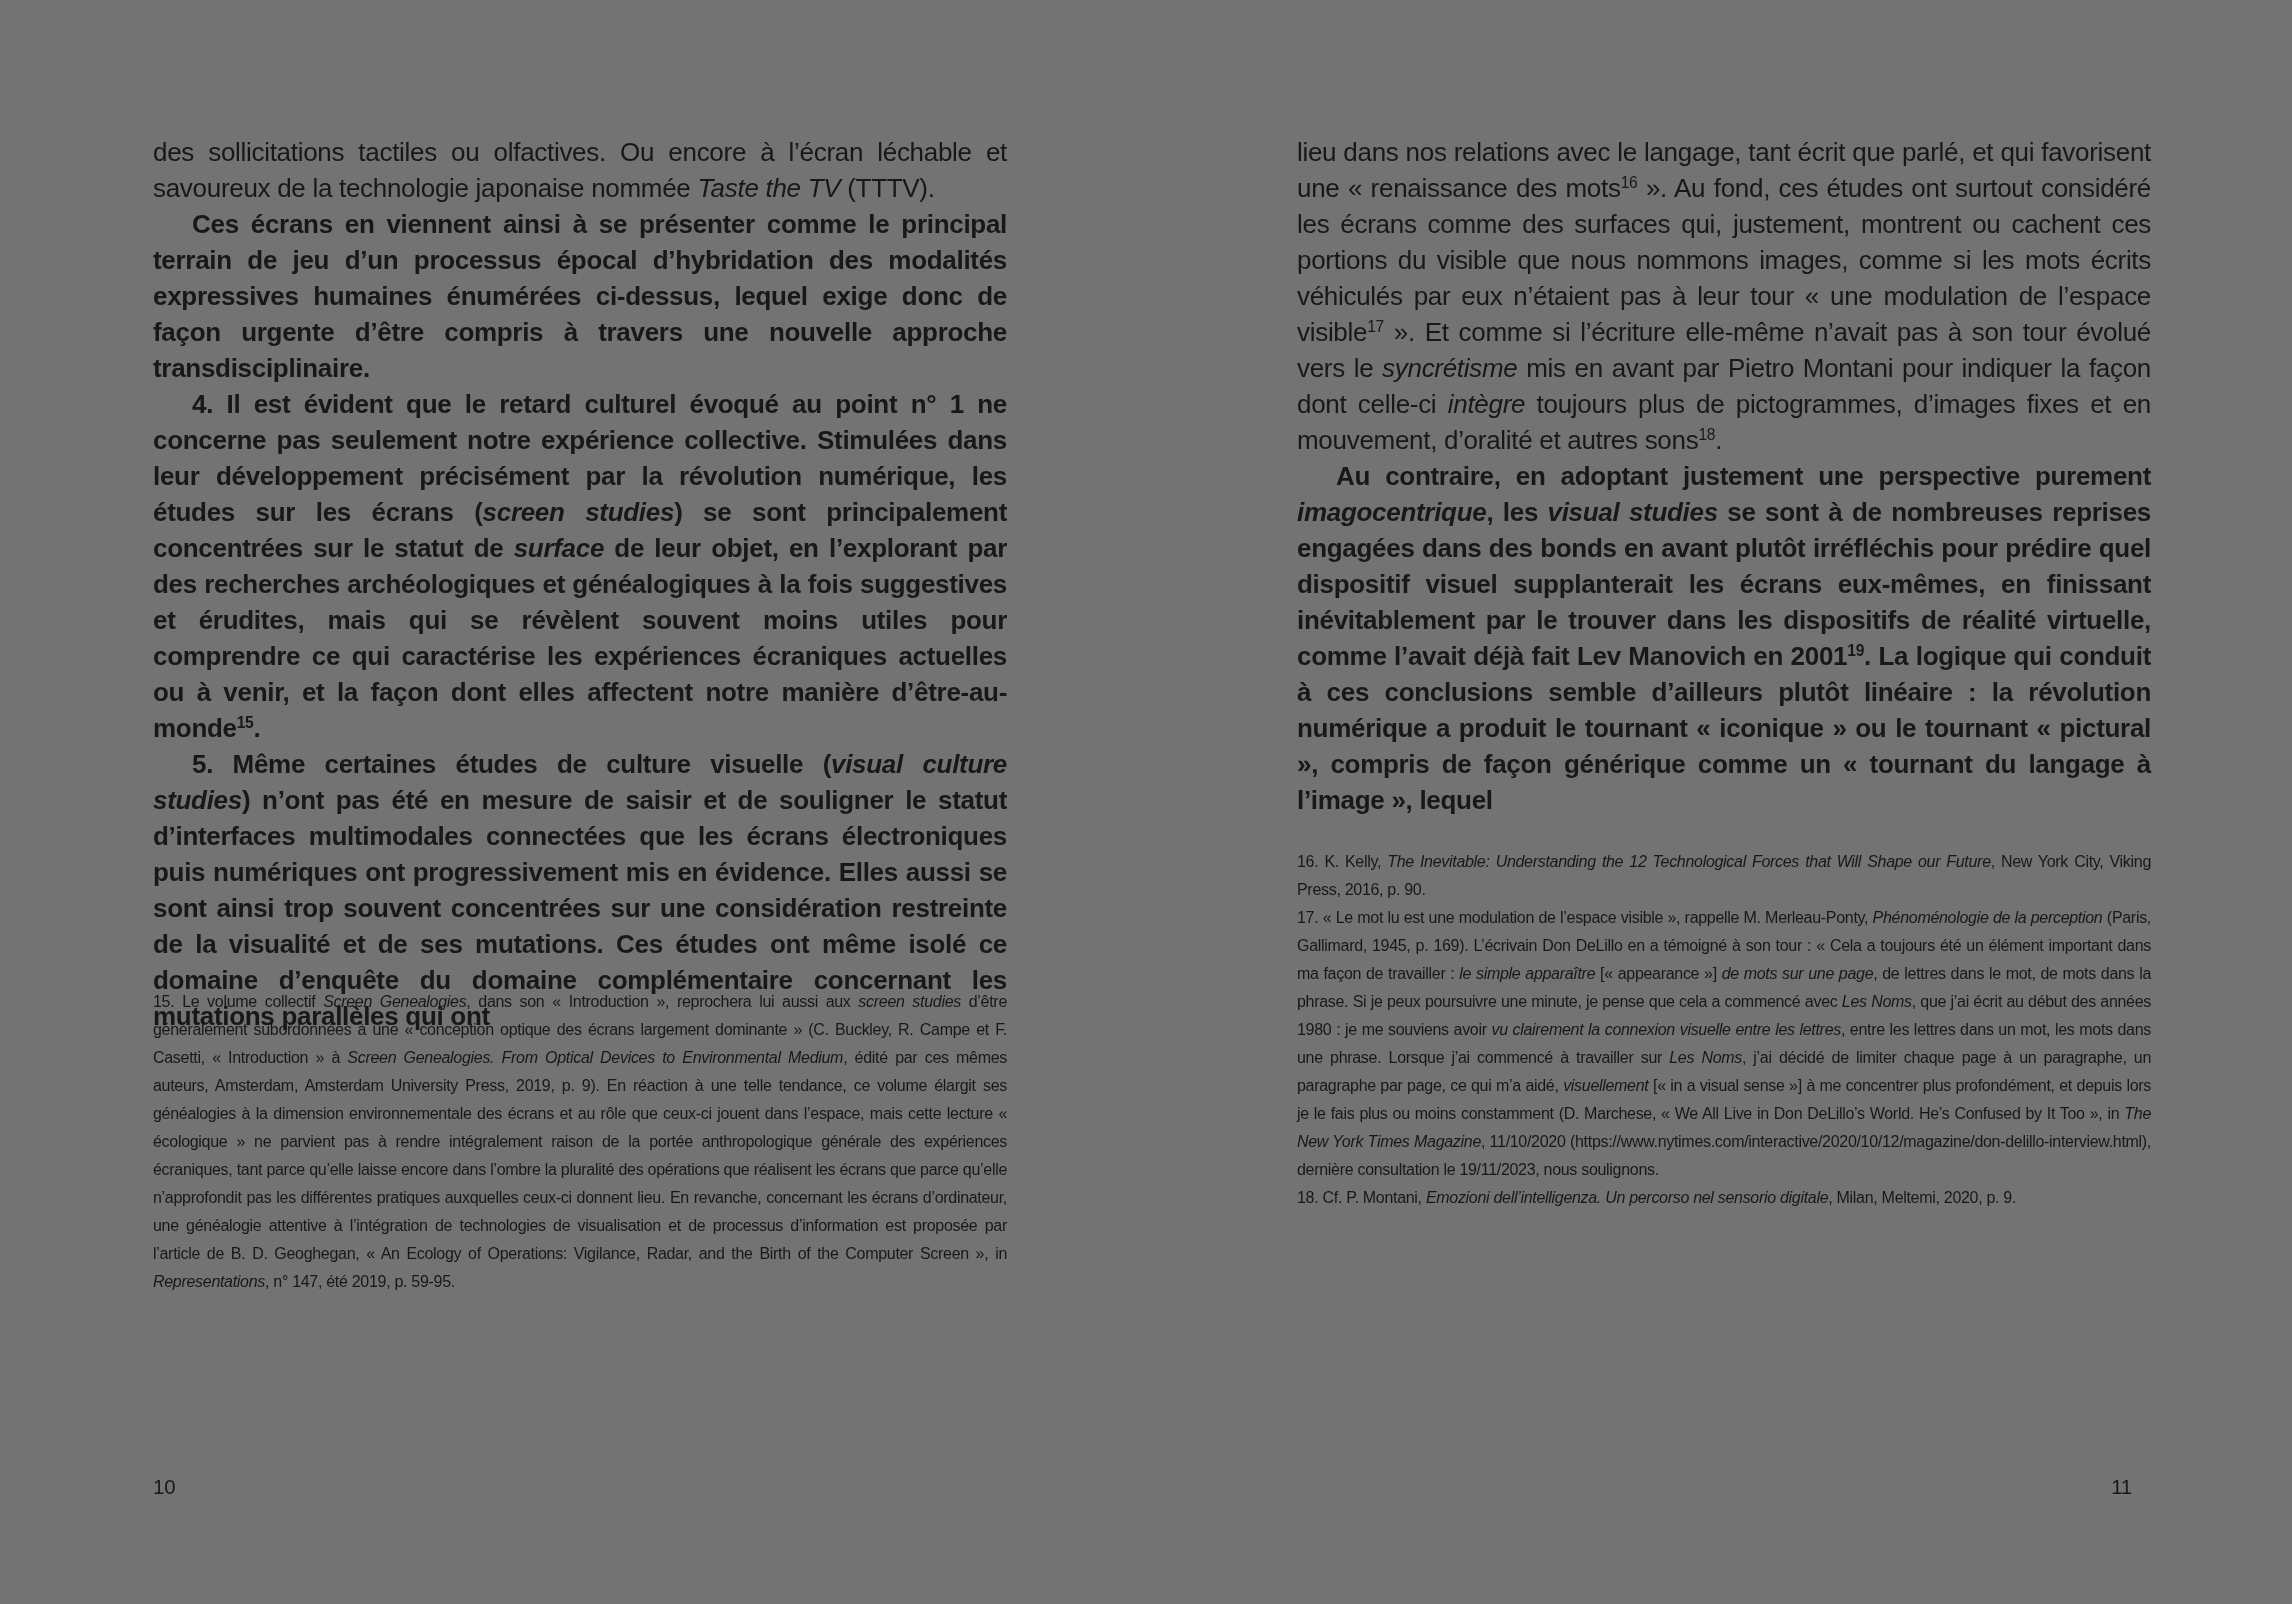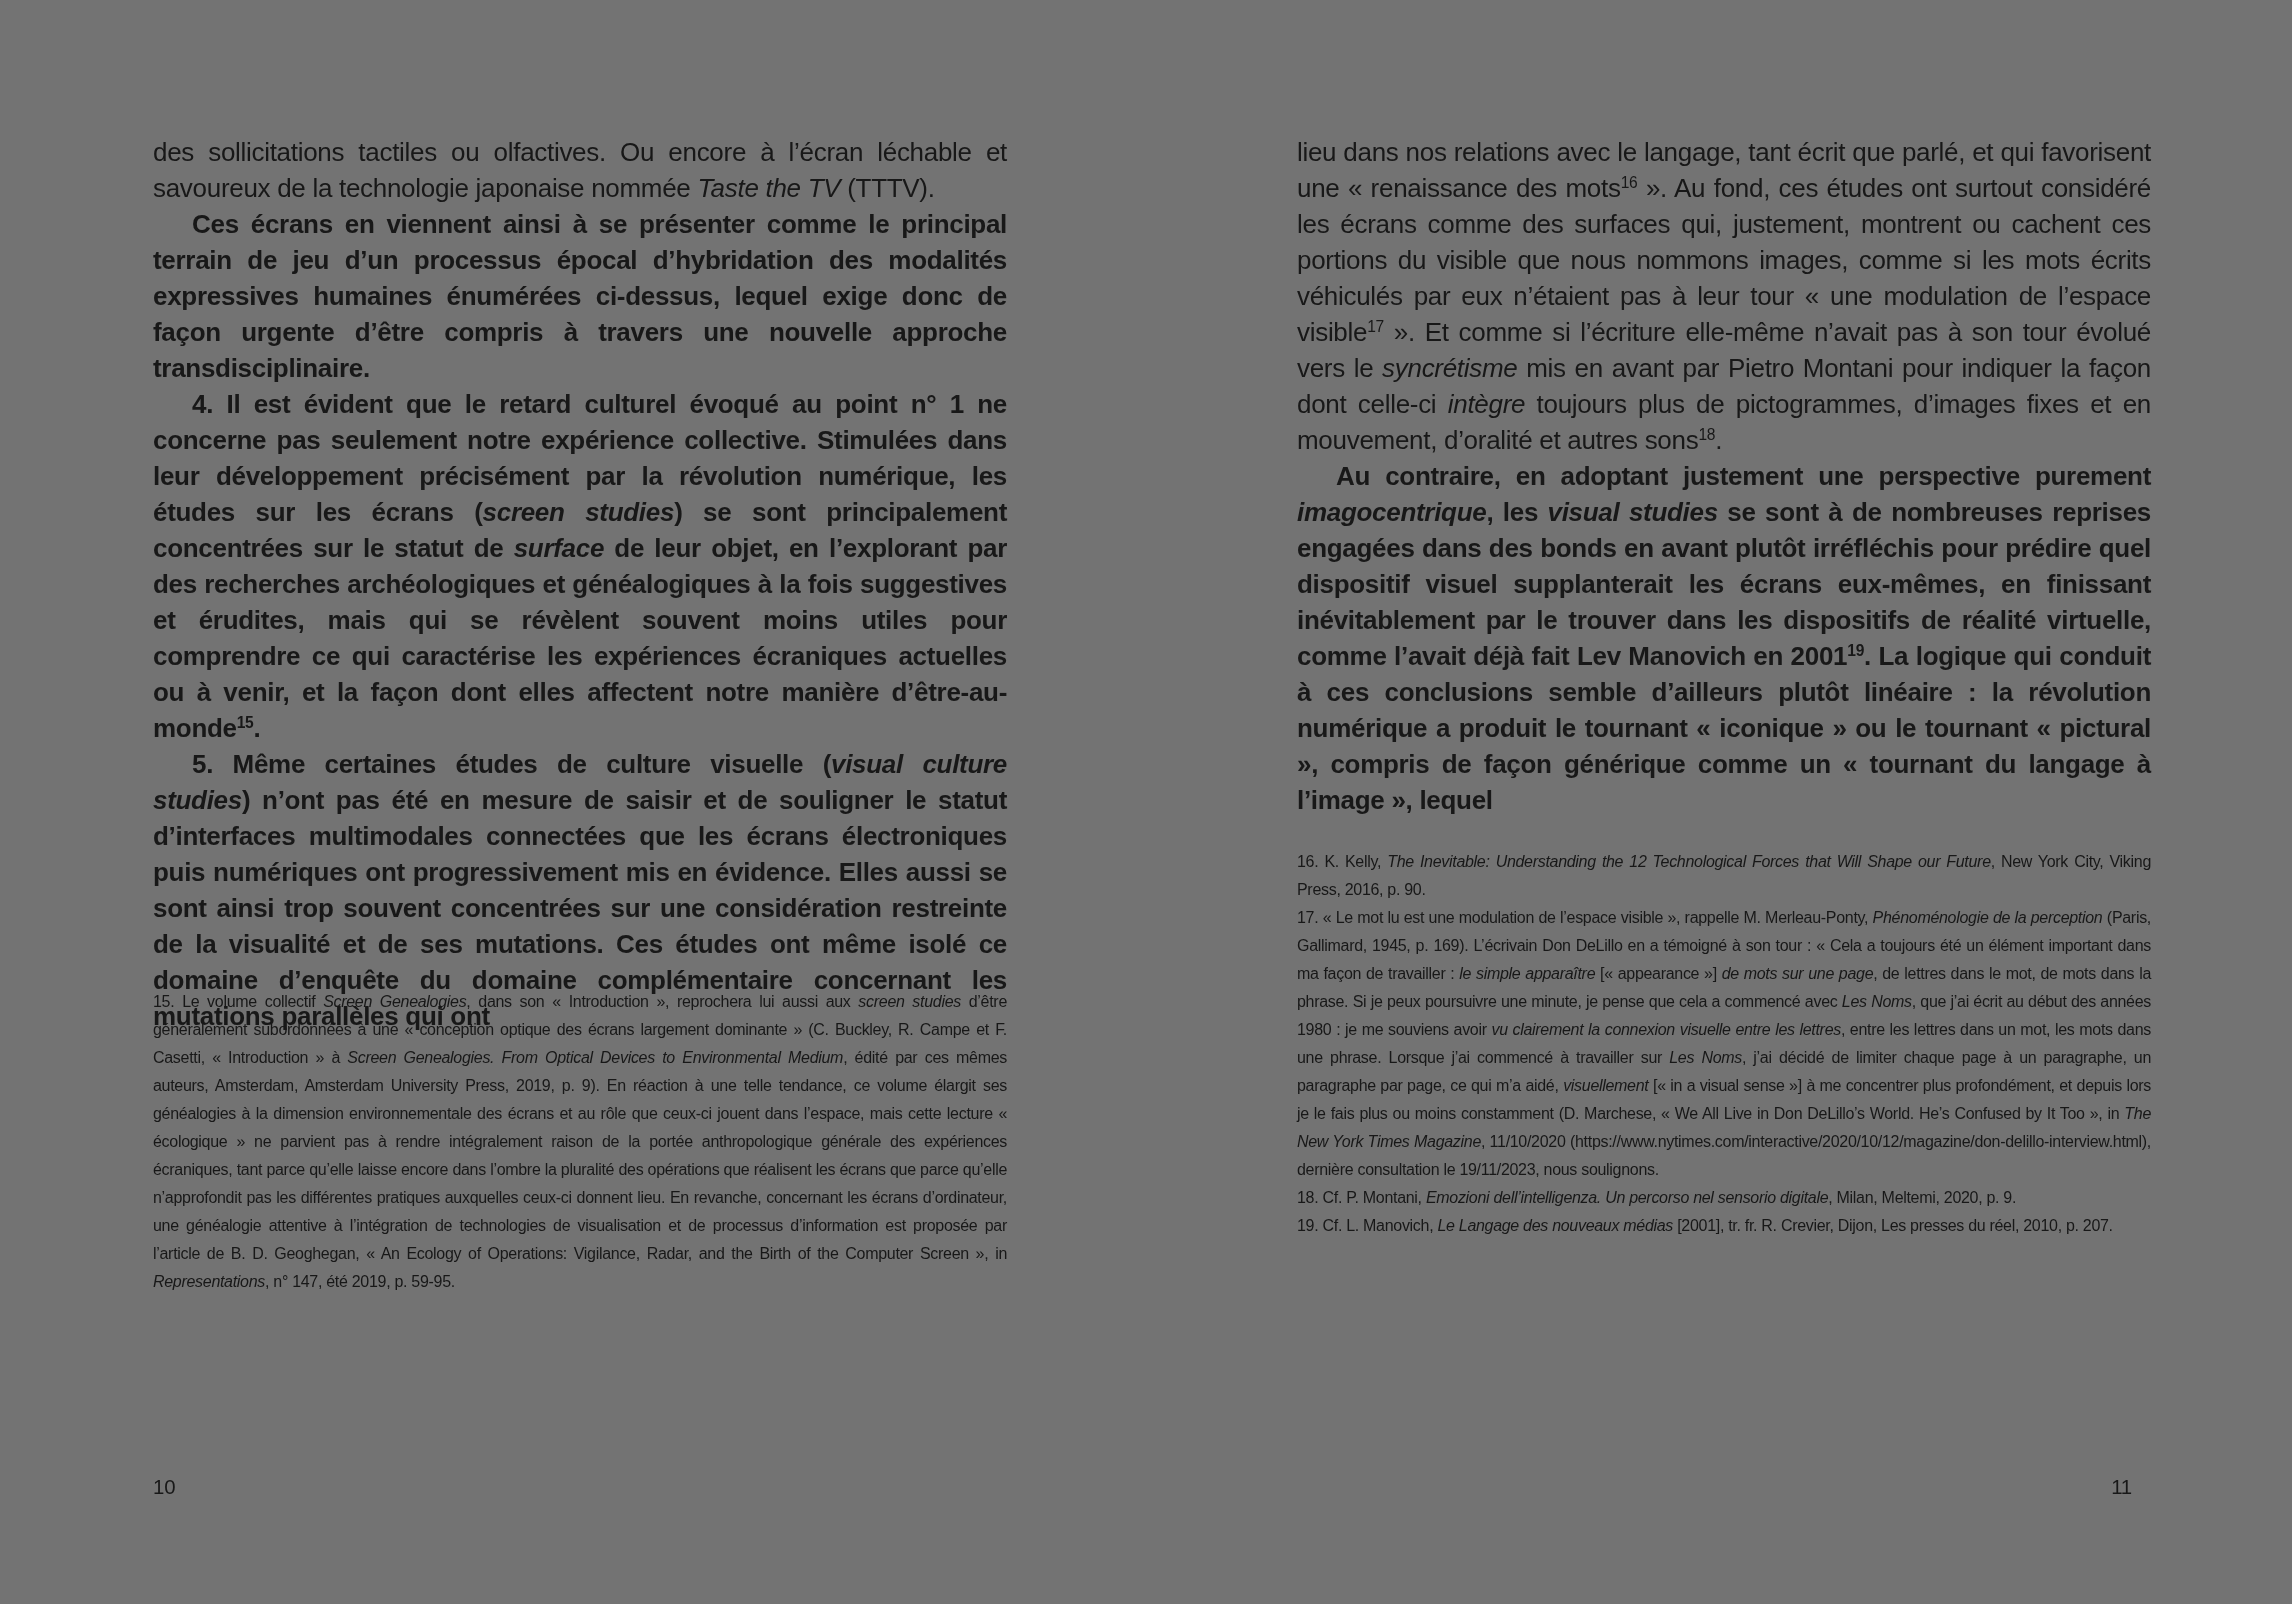--- a/index.html
+++ b/index.html
@@ -89,19 +89,18 @@
 
   <section class="page page-right">
     <div class="body-text">
       <p class="noindent">lieu dans nos relations avec le langage, tant écrit que parlé, et qui favorisent une « renaissance des mots<sup>16</sup> ». Au fond, ces études ont surtout considéré les écrans comme des surfaces qui, justement, montrent ou cachent ces portions du visible que nous nommons images, comme si les mots écrits véhiculés par eux n’étaient pas à leur tour « une modulation de l’espace visible<sup>17</sup> ». Et comme si l’écriture elle-même n’avait pas à son tour évolué vers le <i>syncrétisme</i> mis en avant par Pietro Montani pour indiquer la façon dont celle-ci <i>intègre</i> toujours plus de pictogrammes, d’images fixes et en mouvement, d’oralité et autres sons<sup>18</sup>.</p>
       <p class="indent">Au contraire, en adoptant justement une perspective purement <i>imagocentrique</i>, les <i>visual studies</i> se sont à de nombreuses reprises engagées dans des bonds en avant plutôt irréfléchis pour prédire quel dispositif visuel supplanterait les écrans eux-mêmes, en finissant inévitablement par le trouver dans les dispositifs de réalité virtuelle, comme l’avait déjà fait Lev Manovich en 2001<sup>19</sup>. La logique qui conduit à ces conclusions semble d’ailleurs plutôt linéaire : la révolution numérique a produit le tournant « iconique » ou le tournant « pictural », compris de façon générique comme un « tournant du langage à l’image », lequel</p>
     </div>
     <div class="footnotes">
       <p>16. K. Kelly, <i>The Inevitable: Understanding the 12 Technological Forces that Will Shape our Future</i>, New York City, Viking Press, 2016, p. 90.</p>
       <p>17. « Le mot lu est une modulation de l’espace visible », rappelle M. Merleau-Ponty, <i>Phénoménologie de la perception</i> (Paris, Gallimard, 1945, p. 169). L’écrivain Don DeLillo en a témoigné à son tour : « Cela a toujours été un élément important dans ma façon de travailler : <i>le simple apparaître</i> [« appearance »] <i>de mots sur une page</i>, de lettres dans le mot, de mots dans la phrase. Si je peux poursuivre une minute, je pense que cela a commencé avec <i>Les Noms</i>, que j’ai écrit au début des années 1980 : je me souviens avoir <i>vu clairement la connexion visuelle entre les lettres</i>, entre les lettres dans un mot, les mots dans une phrase. Lorsque j’ai commencé à travailler sur <i>Les Noms</i>, j’ai décidé de limiter chaque page à un paragraphe, un paragraphe par page, ce qui m’a aidé, <i>visuellement</i> [« in a visual sense »] à me concentrer plus profondément, et depuis lors je le fais plus ou moins constamment (D. Marchese, « We All Live in Don DeLillo’s World. He’s Confused by It Too », in <i>The New York Times Magazine</i>, 11/10/2020 (https://www.nytimes.com/interactive/2020/10/12/magazine/don-delillo-interview.html), dernière consultation le 19/11/2023, nous soulignons.</p>
       <p>18. Cf. P. Montani, <i>Emozioni dell’intelligenza. Un percorso nel sensorio digitale</i>, Milan, Meltemi, 2020, p. 9.</p>
-      <p>19. Cf. L. Manovich, <i>Le Langage des nouveaux médias</i> [2001], tr. fr. R. Crevier, Dijon, Les presses du réel, 2010, p. 207.</p>
     </div>
     <div class="pagenum">11</div>
   </section>
 
 </div>
 
 
 </body></html>

